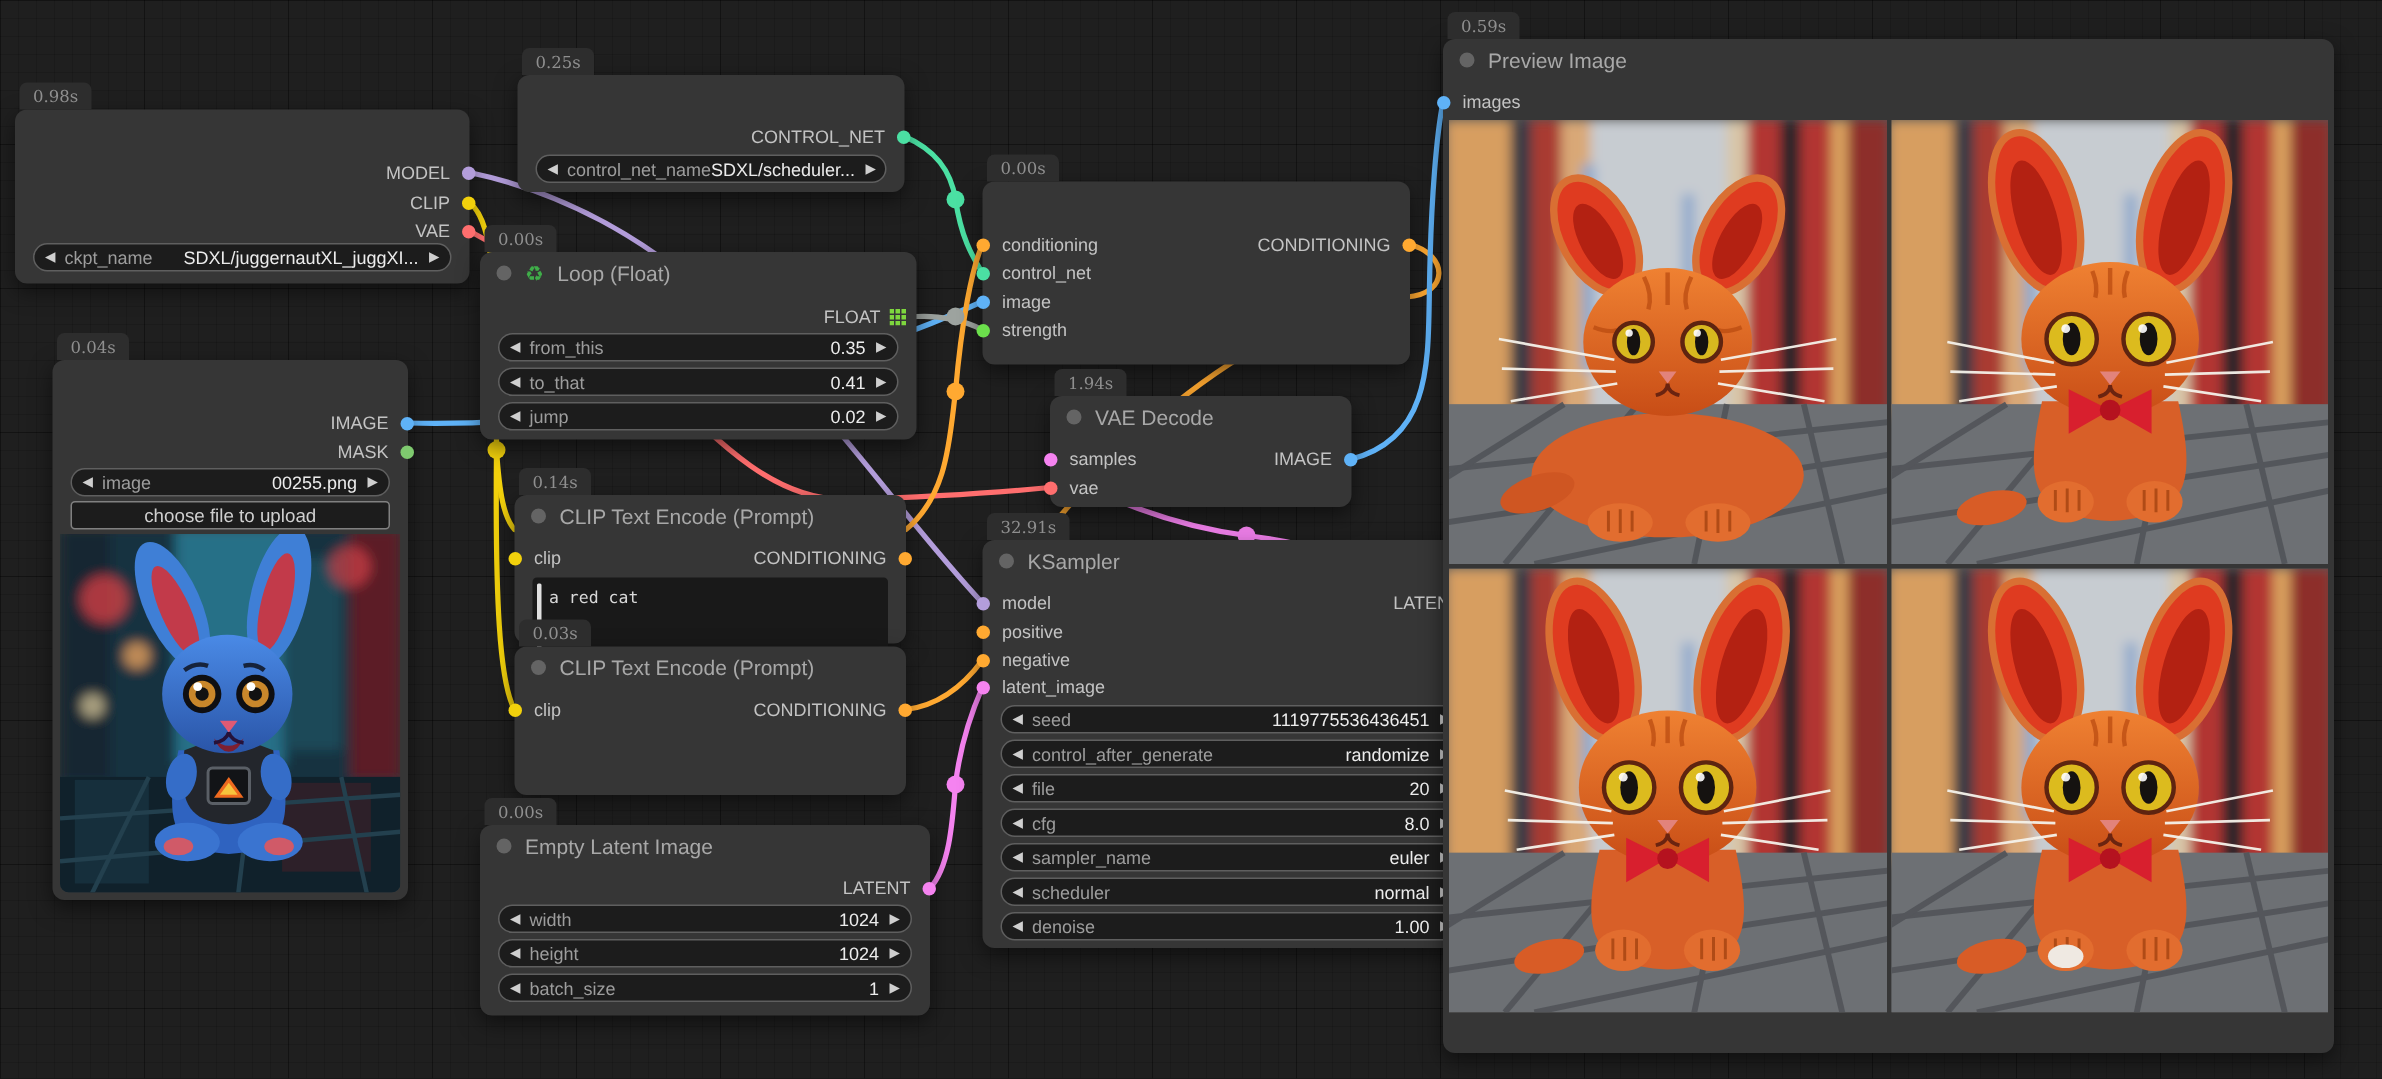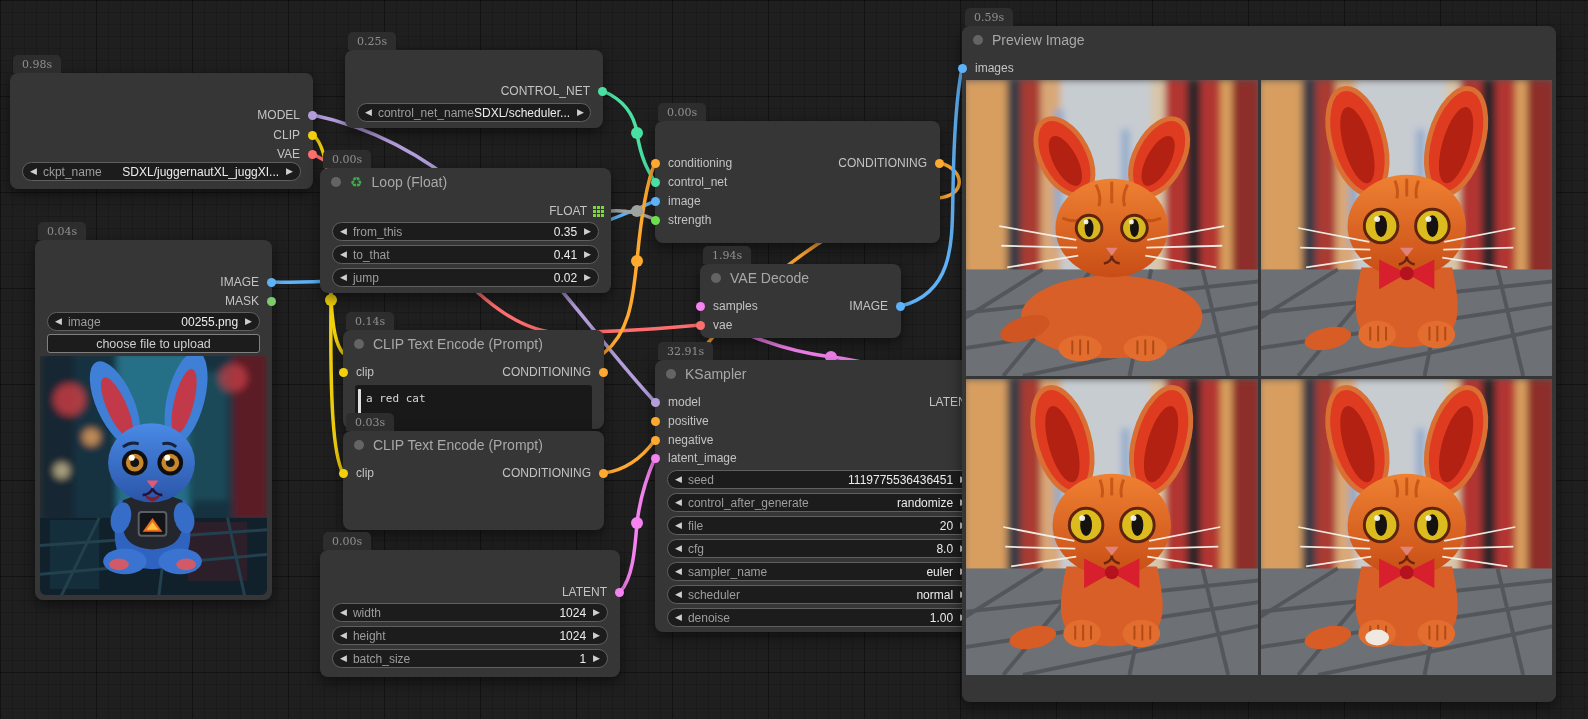--- a/index.html
+++ b/index.html
@@ -372,20 +372,24 @@
       <span>CLIP Text Encode (Prompt)</span>
     </div>
     <div class="slot in" style="top:34px">clip</div>
     <span class="port in c-clip" style="top:37.5px"></span>
     <div class="slot out" style="top:34px">CONDITIONING</div>
     <span class="port out c-cond" style="top:37.5px"></span>
   </div>
 
   <div class="node" style="left:320px;top:550px;width:300px;height:127px">
     <div class="timer">0.00s</div>
+    <div class="hdr">
+      <span class="cdot"></span>
+      <span>Empty Latent Image</span>
+    </div>
     <div class="slot out" style="top:34px">LATENT</div>
     <span class="port out c-lat" style="top:37.5px"></span>
     <div class="pill" style="top:53px">
       <span class="arr">◀</span>
       <span class="lab">width</span>
       <span class="val">1024</span>
       <span class="arr">▶</span>
     </div>
     <div class="pill" style="top:76px">
       <span class="arr">◀</span>

